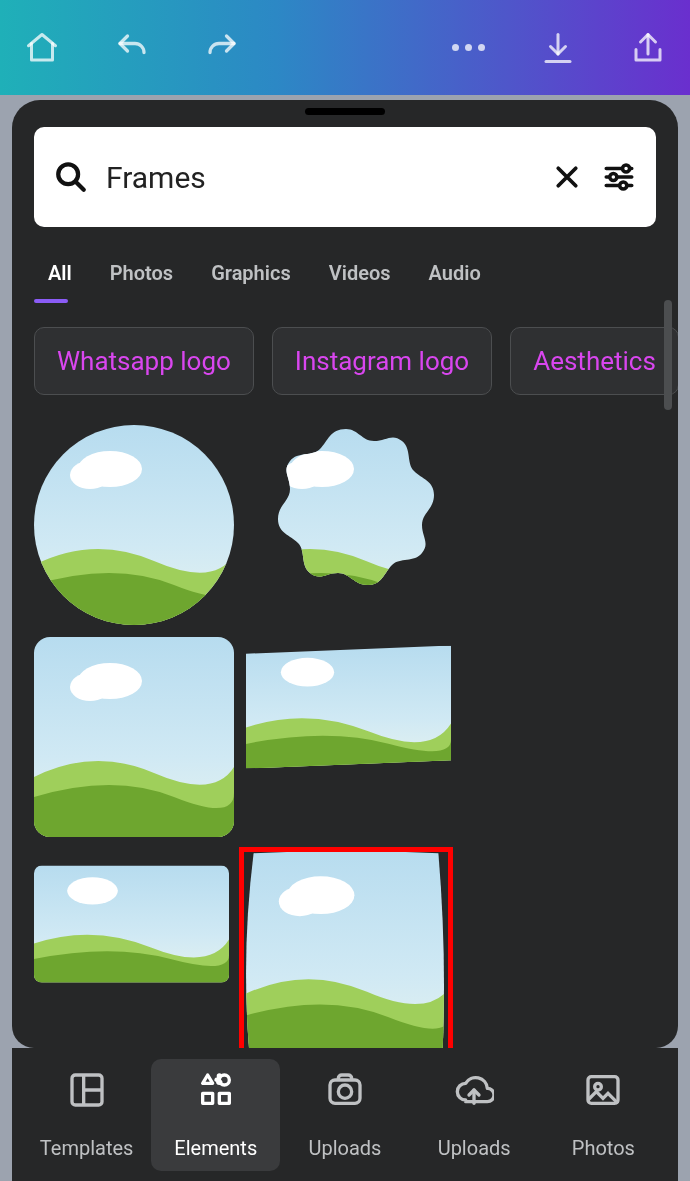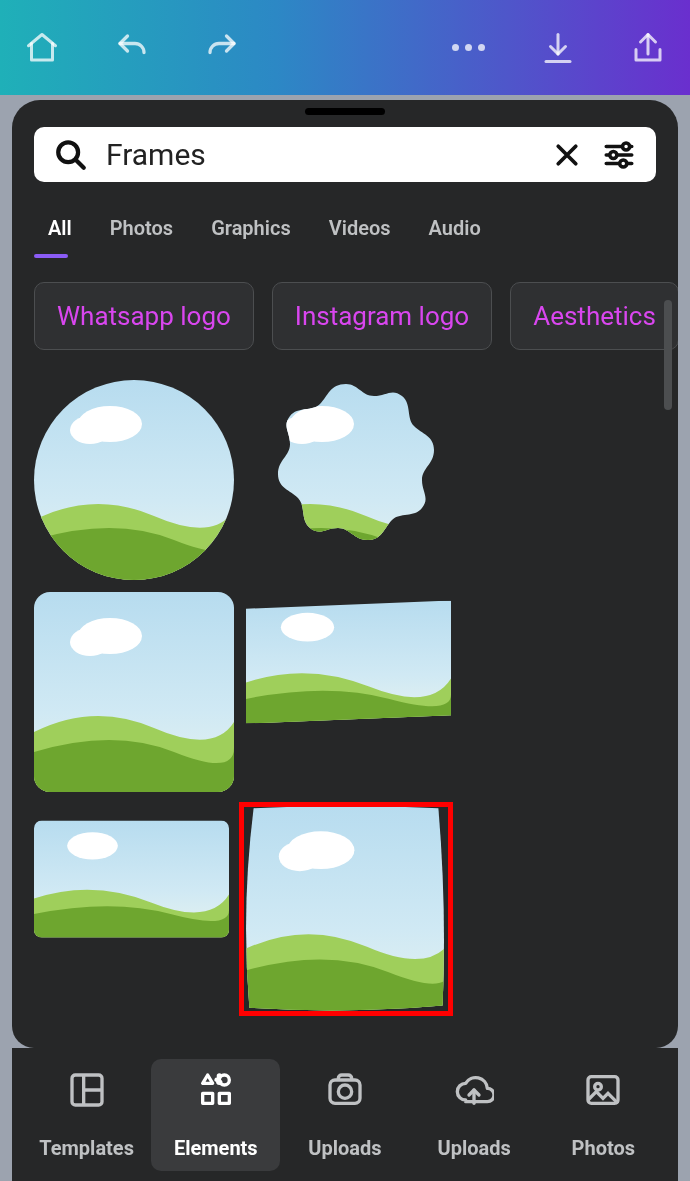--- a/index.html
+++ b/index.html
@@ -12,41 +12,41 @@
 .ticon{width:40px;height:40px;color:rgba(255,255,255,0.75);display:flex;align-items:center;justify-content:center;}
 .dots{display:flex;gap:6px;}
 .dots span{width:7px;height:7px;border-radius:50%;background:rgba(255,255,255,0.75);}
 
 .canvas-edge{position:absolute;top:118px;left:106px;right:106px;height:20px;border:3px solid #1fb0b8;border-bottom:none;background:#fff;}
 
 .sheet{position:absolute;top:100px;left:12px;right:12px;bottom:133px;background:#262728;border-radius:28px 28px 22px 22px;padding:0;display:flex;flex-direction:column;overflow:hidden;}
 .handle{width:80px;height:7px;background:#000;border-radius:4px;margin:8px auto 12px;}
 
 .searchwrap{padding:0 22px;}
-.searchbar{background:#fff;border-radius:10px;height:55px;display:flex;align-items:center;padding:0 20px;gap:18px;}
+.searchbar{background:#fff;border-radius:10px;height:100px;display:flex;align-items:center;padding:0 20px;gap:18px;}
 .searchbar input{flex:1;border:none;outline:none;font-size:30px;color:#222;background:transparent;}
 .sicon{width:34px;height:34px;color:#111;display:flex;align-items:center;justify-content:center;}
 
 .tabs{display:flex;padding:28px 22px 0;gap:10px;overflow-x:auto;}
 .tab{font-size:20px;color:#bfc1c3;font-weight:600;padding:6px 14px 18px;white-space:nowrap;position:relative;}
 .tab.active{color:#fff;}
 .tab.active::after{content:"";position:absolute;left:0;right:18px;bottom:0;height:4px;background:#8b5cf6;border-radius:2px;}
 
 .chips{display:flex;gap:18px;padding:24px 22px 10px;overflow-x:auto;}
 .chip{border:1px solid #4c4e50;border-radius:10px;padding:18px 22px;font-size:26px;color:#d946ef;white-space:nowrap;background:#2f3032;}
 
 .results{flex:1;overflow:hidden;padding:20px 22px 0;}
 .grid{display:flex;flex-wrap:wrap;gap:12px;}
 .cell{width:200px;height:200px;display:flex;align-items:center;justify-content:center;position:relative;}
 .cell.big{width:200px;height:200px;}
 .cell .frame{width:100%;height:100%;}
 .hl{border:5px solid #ff0000;position:absolute;inset:-2px -2px -2px -2px;}
 
 .bottomnav{position:absolute;left:12px;right:12px;bottom:0;height:133px;background:#262728;display:flex;align-items:center;padding:0 10px;}
-.navitem{flex:0 0 20%;display:flex;flex-direction:column;align-items:center;justify-content:center;gap:26px;color:#bfc1c3;font-size:20px;font-weight:700;}
+.navitem{flex:0 0 20%;display:flex;flex-direction:column;align-items:center;justify-content:center;gap:26px;color:#bfc1c3;font-size:20px;font-weight:400;}
 .navitem.active{background:#3a3b3d;border-radius:10px;color:#fff;height:112px;}
 .nicon{width:40px;height:40px;display:flex;align-items:center;justify-content:center;}
 
 .scroll{position:absolute;right:6px;top:200px;width:8px;height:110px;background:#4c4e50;border-radius:4px;}
 </style>
 </head>
 <body>
 
 <div class="app">
 

